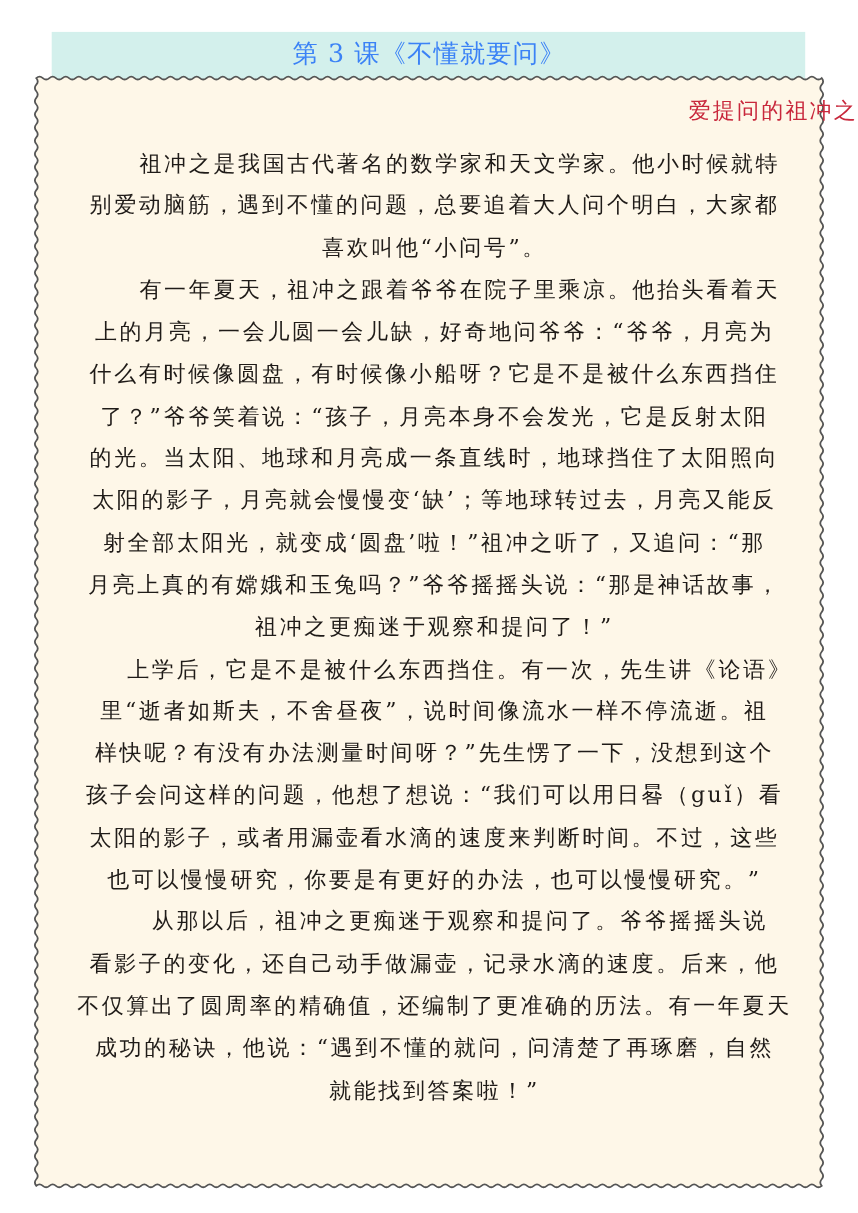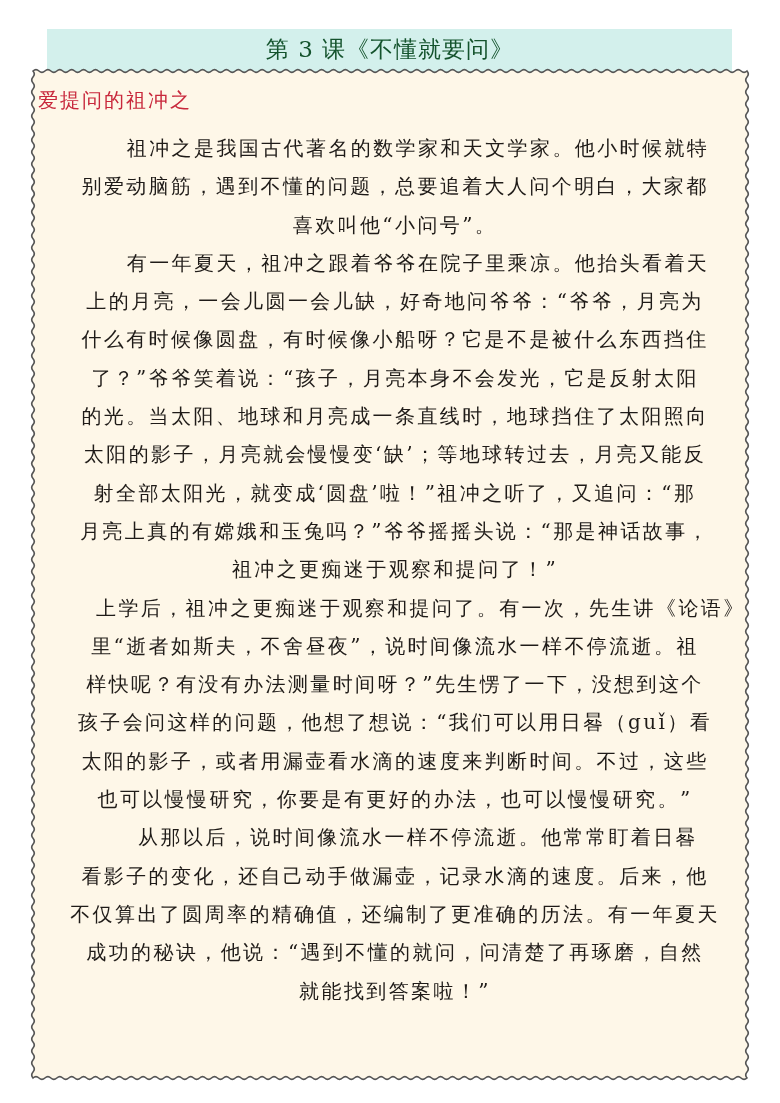--- a/index.html
+++ b/index.html
@@ -24,38 +24,38 @@
     }
     .header-title {
       position: absolute;
       left: 0;
       right: 0;
       top: 29px;
       height: 40px;
       line-height: 40px;
       text-align: center;
       font-size: 23px;
-      color: #14532d;
+      color: #3b82f6;
       letter-spacing: 1px;
     }
     .panel-svg {
       position: absolute;
       left: 0;
       top: 0;
       width: 780px;
       height: 1103px;
     }
     .subtitle {
       position: absolute;
       left: 0;
       right: 0;
       top: 84px;
       height: 32px;
       line-height: 32px;
-      text-align: left;
+      text-align: right;
       font-size: 20px;
       color: #c8283c;
       letter-spacing: 2px;
       padding-left: 38px;
     }
     .body-text {
       position: absolute;
       left: 50px;
       top: 129px;
       width: 690px;
@@ -93,25 +93,25 @@
   <div class="line indent">有一年夏天，祖冲之跟着爷爷在院子里乘凉。他抬头看着天</div>
   <div class="line">上的月亮，一会儿圆一会儿缺，好奇地问爷爷：“爷爷，月亮为</div>
   <div class="line">什么有时候像圆盘，有时候像小船呀？它是不是被什么东西挡住</div>
   <div class="line">了？”爷爷笑着说：“孩子，月亮本身不会发光，它是反射太阳</div>
   <div class="line">的光。当太阳、地球和月亮成一条直线时，地球挡住了太阳照向</div>
   <div class="line">太阳的影子，月亮就会慢慢变‘缺’；等地球转过去，月亮又能反</div>
   <div class="line">射全部太阳光，就变成‘圆盘’啦！”祖冲之听了，又追问：“那</div>
   <div class="line">月亮上真的有嫦娥和玉兔吗？”爷爷摇摇头说：“那是神话故事，</div>
   <div class="line">祖冲之更痴迷于观察和提问了！”</div>
 
-  <div class="line indent">上学后，祖冲之更痴迷于观察和提问了。有一次，先生讲《论语》</div>
+  <div class="line indent">上学后，它是不是被什么东西挡住。有一次，先生讲《论语》</div>
   <div class="line">里“逝者如斯夫，不舍昼夜”，说时间像流水一样不停流逝。祖</div>
   <div class="line">样快呢？有没有办法测量时间呀？”先生愣了一下，没想到这个</div>
   <div class="line">孩子会问这样的问题，他想了想说：“我们可以用日晷（guǐ）看</div>
   <div class="line">太阳的影子，或者用漏壶看水滴的速度来判断时间。不过，这些</div>
   <div class="line">也可以慢慢研究，你要是有更好的办法，也可以慢慢研究。”</div>
 
-  <div class="line indent">从那以后，说时间像流水一样不停流逝。他常常盯着日晷</div>
+  <div class="line indent">从那以后，祖冲之更痴迷于观察和提问了。爷爷摇摇头说</div>
   <div class="line">看影子的变化，还自己动手做漏壶，记录水滴的速度。后来，他</div>
   <div class="line">不仅算出了圆周率的精确值，还编制了更准确的历法。有一年夏天</div>
   <div class="line">成功的秘诀，他说：“遇到不懂的就问，问清楚了再琢磨，自然</div>
   <div class="line">就能找到答案啦！”</div>
 </div>
 
 </body></html>

